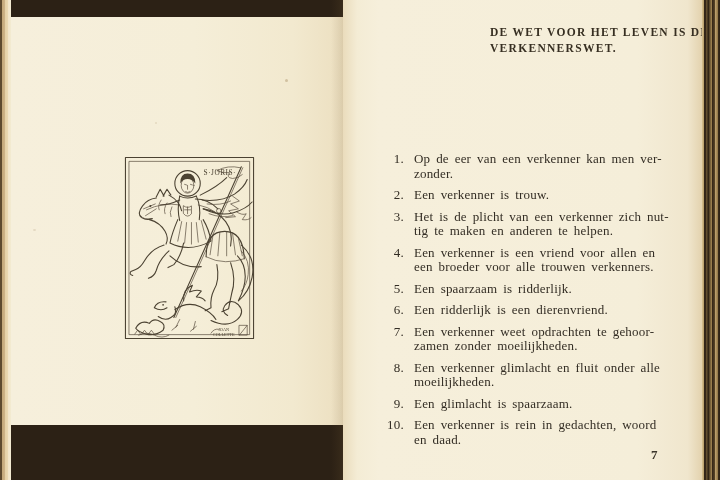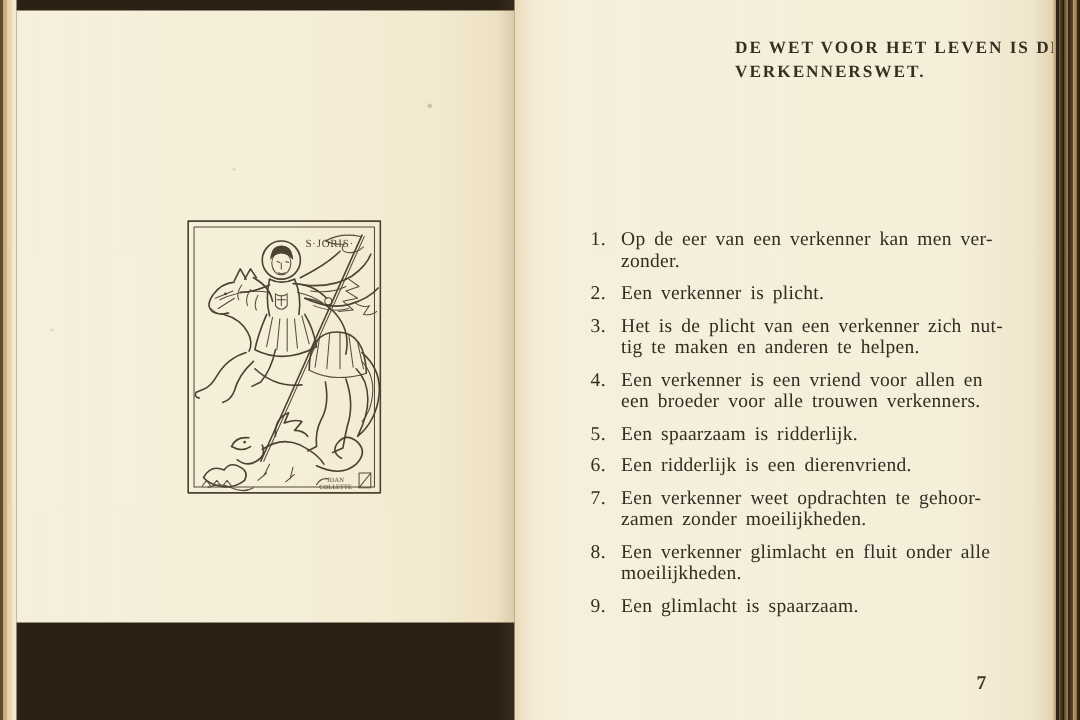--- a/index.html
+++ b/index.html
@@ -14,21 +14,21 @@
   .edge-left {
     position:absolute; left:0; top:0; width:11px; height:480px;
     background:linear-gradient(90deg,
       #5d4b2e 0px, #5d4b2e 2px,
       #c3a878 2px, #cdb488 5px,
       #e4d1a5 5px, #ead9b2 8px,
       #f1e6c8 8px, #f3ebd2 11px);
   }
   
   .left-page {
-    position:absolute; left:11px; top:7px; width:332px; height:408px;
+    position:absolute; left:11px; top:17px; width:332px; height:408px;
     background:linear-gradient(90deg, #f6efdc 0%, #f5eed8 55%, #f2e9cf 85%, #ecdfc0 100%);
   }
   .right-page {
     position:absolute; left:343px; top:0; width:359px; height:480px;
     background:linear-gradient(90deg, #eadcbc 0%, #f4ecd5 4%, #f6efdb 10%, #f5eed9 82%, #f0e6cd 96%, #e3d2ae 100%);
   }
   
   .gutter {
     position:absolute; left:331px; top:0; width:28px; height:480px;
     background:linear-gradient(90deg,
@@ -212,21 +212,21 @@
 VERKENNERSWET.</div>
 
     <ol class="law-list">
       <li class="law-item">
         <span class="law-num">1.</span>
         <span class="law-text">Op de eer van een verkenner kan men ver-
 zonder.</span>
       </li>
       <li class="law-item">
         <span class="law-num">2.</span>
-        <span class="law-text">Een verkenner is plicht.</span>
+        <span class="law-text">Een verkenner is trouw.</span>
       </li>
       <li class="law-item">
         <span class="law-num">3.</span>
         <span class="law-text">Het is de plicht van een verkenner zich nut-
 tig te maken en anderen te helpen.</span>
       </li>
       <li class="law-item">
         <span class="law-num">4.</span>
         <span class="law-text">Een verkenner is een vriend voor allen en
 een broeder voor alle trouwen verkenners.</span>
@@ -246,20 +246,25 @@
       </li>
       <li class="law-item">
         <span class="law-num">8.</span>
         <span class="law-text">Een verkenner glimlacht en fluit onder alle
 moeilijkheden.</span>
       </li>
       <li class="law-item">
         <span class="law-num">9.</span>
         <span class="law-text">Een glimlacht is spaarzaam.</span>
       </li>
+      <li class="law-item">
+        <span class="law-num">10.</span>
+        <span class="law-text">Een verkenner is rein in gedachten, woord
+en daad.</span>
+      </li>
     </ol>
 
     <div class="page-number">7</div>
   </div>
 
   <div class="edge-right"></div>
 
 </div>
 
 </body></html>

